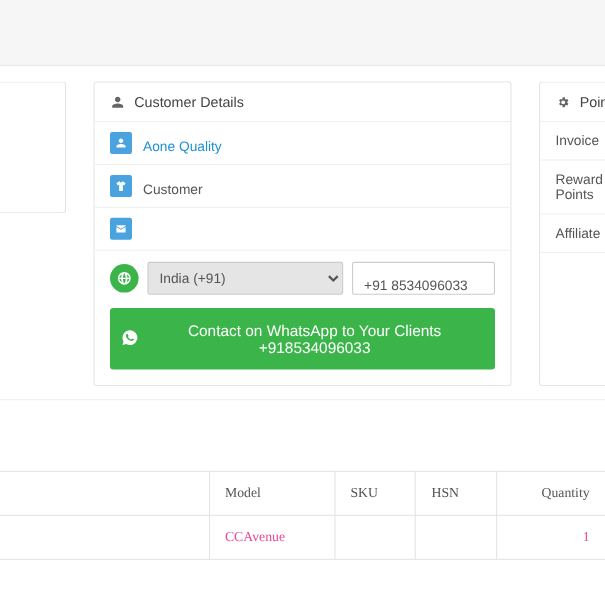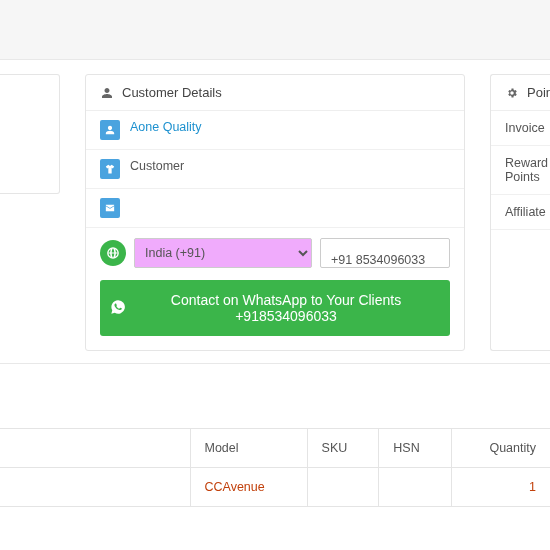--- a/index.html
+++ b/index.html
@@ -48,21 +48,21 @@
     color: #444;
     font-weight: 500;
     display: flex;
     align-items: center;
     gap: 8px;
   }
   .panel-row {
     padding: 9px 14px;
     border-bottom: 1px solid #f0f0f0;
     display: flex;
-    align-items: flex-start;
+    align-items: flex-end;
     gap: 10px;
     font-size: 12.5px;
   }
   .panel-row:last-child { border-bottom: none; }
   .icon-badge {
     width: 20px; height: 20px;
     border-radius: 2px;
     display: inline-flex;
     align-items: center; justify-content: center;
     color: #fff;
@@ -83,21 +83,21 @@
   .link { color: #1e91cf; text-decoration: none; cursor: pointer; }
   .phone-row { padding: 10px 14px; display:flex; gap:8px; align-items:center; }
   select.country {
     flex: 1;
     height: 30px;
     border: 1px solid #ccc;
     border-radius: 2px;
     padding: 0 6px;
     font-size: 12.5px;
     color: #555;
-    background: #f0abfc;
+    background: #e5e5e5;
   }
   .phone-box {
     height: 30px;
     border: 1px solid #ccc;
     border-radius: 2px;
     padding: 0 10px;
     display: flex; align-items: flex-end;
     font-size: 12.5px;
     color: #555;
     background: #fff;
@@ -127,22 +127,23 @@
   .middle-gap { height: 36px; background:#fff; }
   .tbl-wrap { margin-top: 28px; }
   table { width: 100%; border-collapse: collapse; }
   th, td {
     border: 1px solid #e4e4e4;
     padding: 12px 14px;
     font-size: 12.5px;
     text-align: left;
     color: #555;
     font-weight: 500;
-  }
-  td { font-weight: 400; color: #c2410c; }
+    font-family: Liberation Serif, serif;
+  }
+  td { font-weight: 400; color: #ec4899; }
   th.qty, td.qty { text-align: right; }
   th:first-child, td:first-child { border-left: none; }
   th:last-child, td:last-child { border-right: none; }
   .hdr-icon { display:inline-flex; width:14px; justify-content:center;}
 </style>
 </head>
 <body>
 
 <div class="top-strip"></div>
 

